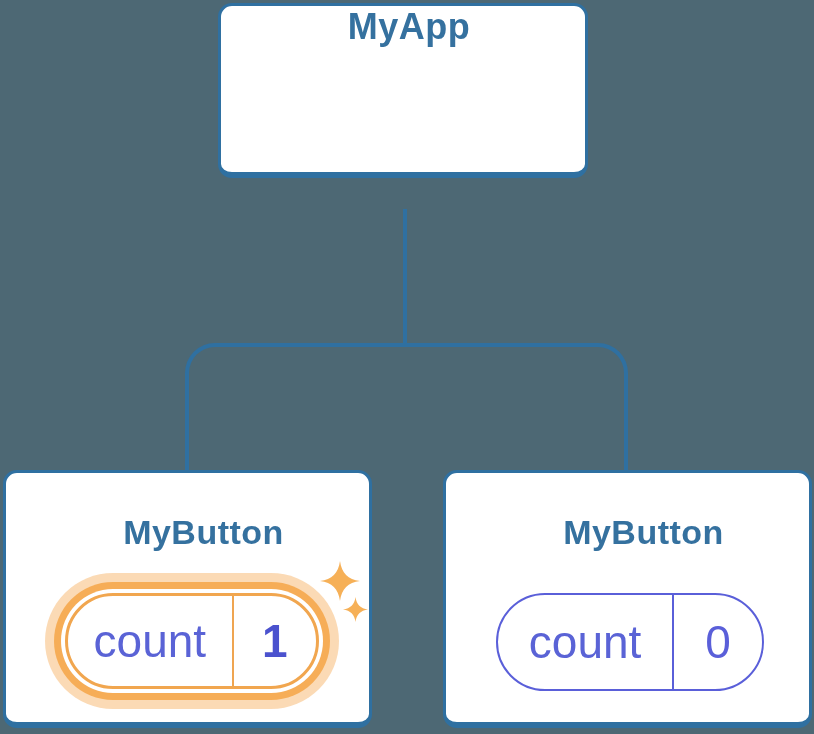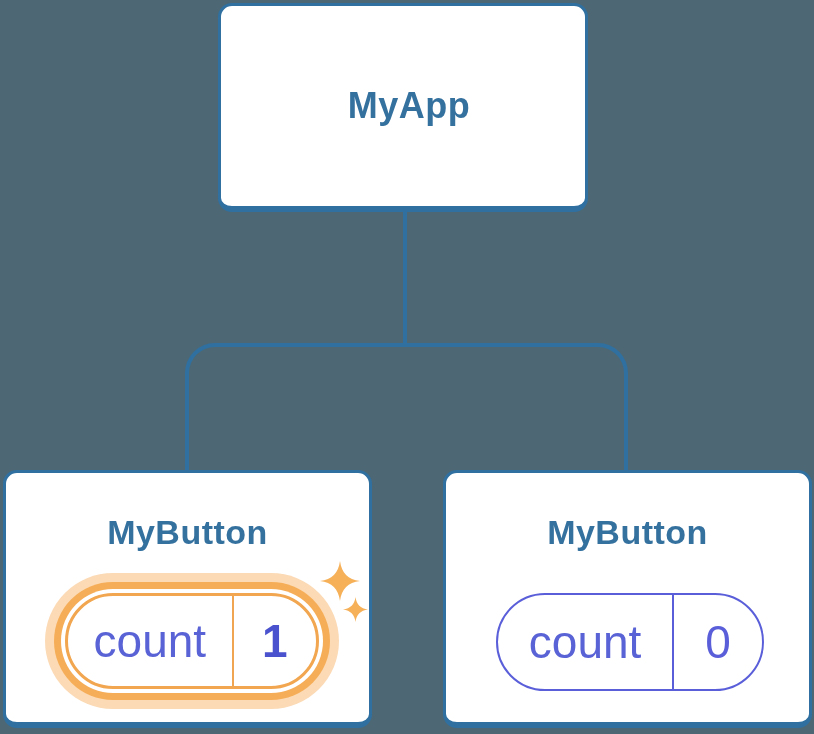--- a/index.html
+++ b/index.html
@@ -7,29 +7,29 @@
     position:relative;width:814px;height:734px;overflow:hidden;
     background:#4D6874;
     font-family:"Liberation Sans", sans-serif;
   }
   
   .node{
     position:absolute;background:#ffffff;
     border:3px solid #2F70A1;border-bottom-width:6px;
     border-radius:14px;box-sizing:border-box;
   }
-  .node.app{left:218px;top:3px;width:370px;height:209px;
-    display:flex;align-items:center;justify-content:center;padding-left:12px;}
+  .node.app{left:218px;top:3px;width:370px;height:175px;
+    display:flex;justify-content:center;padding-left:12px;}
   .node.btn-left {left:3px;  top:470px;width:369px;height:258px;}
   .node.btn-right{left:443px;top:470px;width:369px;height:258px;}
   .node-label{
     color:#35719F;font-weight:700;font-size:36px;letter-spacing:0.5px;
   }
   .btn-title{
-    position:absolute;top:40px;left:0;width:100%;text-align:center;
+    position:absolute;top:40px;left:16px;width:100%;text-align:center;
     color:#35719F;font-weight:700;font-size:34px;letter-spacing:0.5px;
   }
   
   .stem{
     position:absolute;left:403px;top:209px;width:4px;height:138px;
     background:#2F70A1;
   }
   .bracket{
     position:absolute;left:185px;top:343px;width:443px;height:127px;
     border-top:4px solid #2F70A1;border-left:4px solid #2F70A1;border-right:4px solid #2F70A1;

